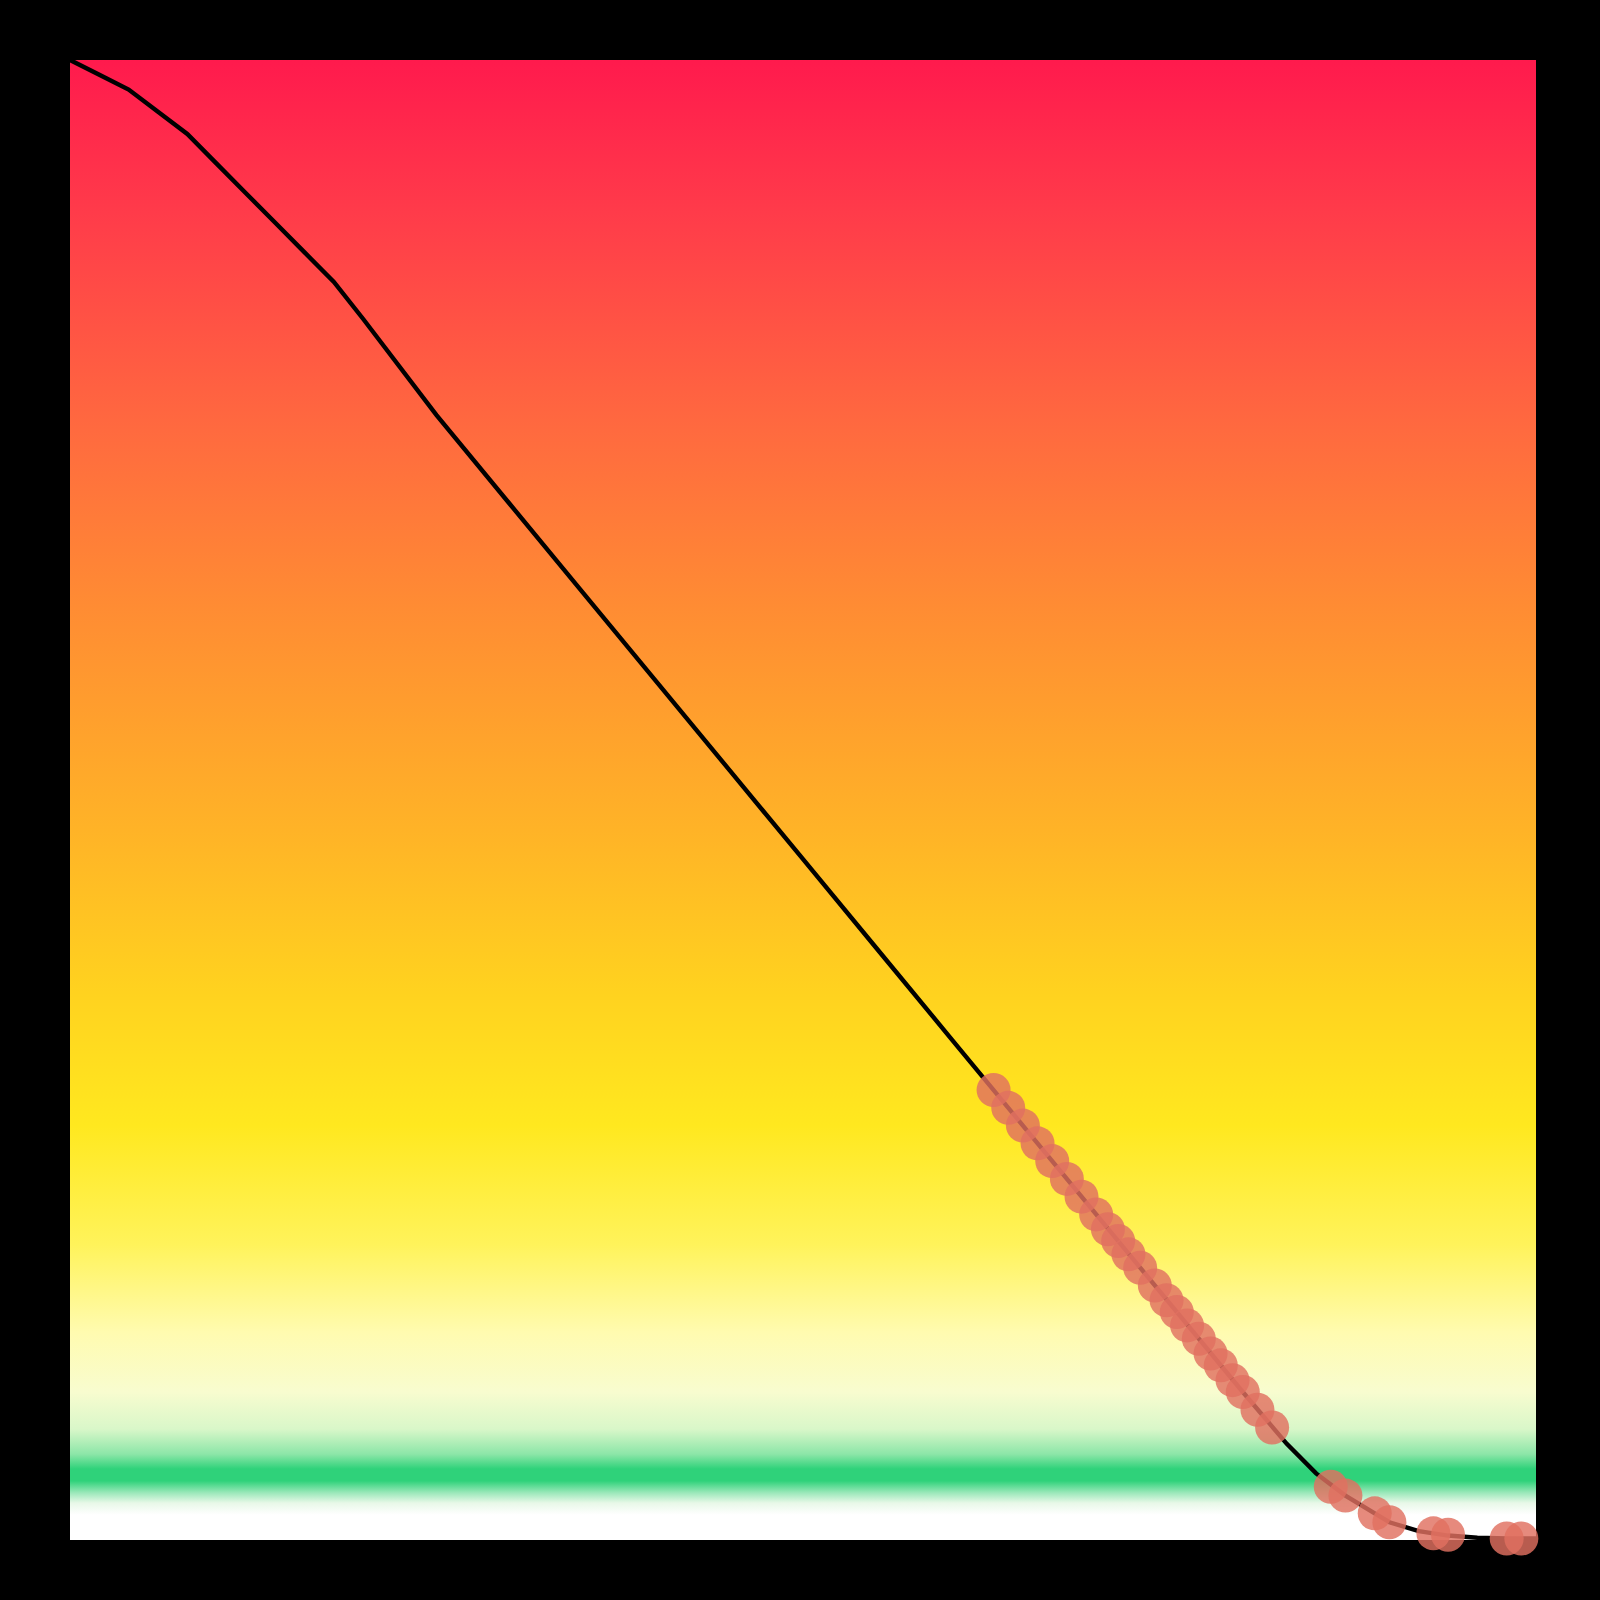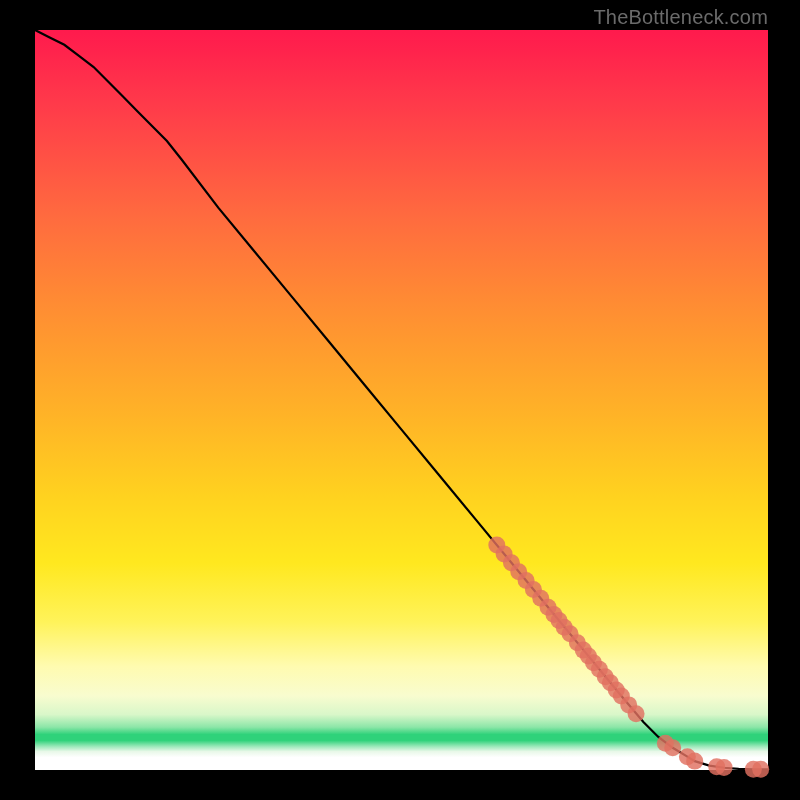--- a/index.html
+++ b/index.html
@@ -68,21 +68,20 @@
   .dot {
     fill: #e07060;
     fill-opacity: 0.82;
   }
 </style>
 </head>
 <body>
 
 <div class="frame">
 
-  <span class="watermark">TheBottleneck.com</span>
 
   <div class="plot-area">
     <svg class="curve" viewBox="0 0 733 740" preserveAspectRatio="none">
       <path id="curve-path" fill="none" stroke="#000" stroke-width="2.2" d="M0.00 0.00 L14.66 7.40 L29.32 14.80 L43.98 25.90 L58.64 37.00 L73.30 51.80 L87.96 66.60 L102.62 81.40 L117.28 96.20 L131.94 111.00 L146.60 129.50 L183.25 177.60 L219.90 222.00 L256.55 266.40 L293.20 310.80 L329.85 355.20 L366.50 399.60 L403.15 444.00 L439.80 488.40 L476.45 532.80 L513.10 577.20 L549.75 621.60 L586.40 666.00 L608.39 691.90 L623.05 706.70 L637.71 717.80 L652.37 726.68 L659.70 731.12 L674.36 735.56 L689.02 737.78 L703.68 738.89 L718.34 739.26 L733.00 739.26"></path>
       <g id="dots">
           <circle cx="461.79" cy="515.04" r="8.5" class="dot"></circle>
           <circle cx="469.12" cy="523.92" r="8.5" class="dot"></circle>
           <circle cx="476.45" cy="532.80" r="8.5" class="dot"></circle>
           <circle cx="483.78" cy="541.68" r="8.5" class="dot"></circle>
           <circle cx="491.11" cy="550.56" r="8.5" class="dot"></circle>

